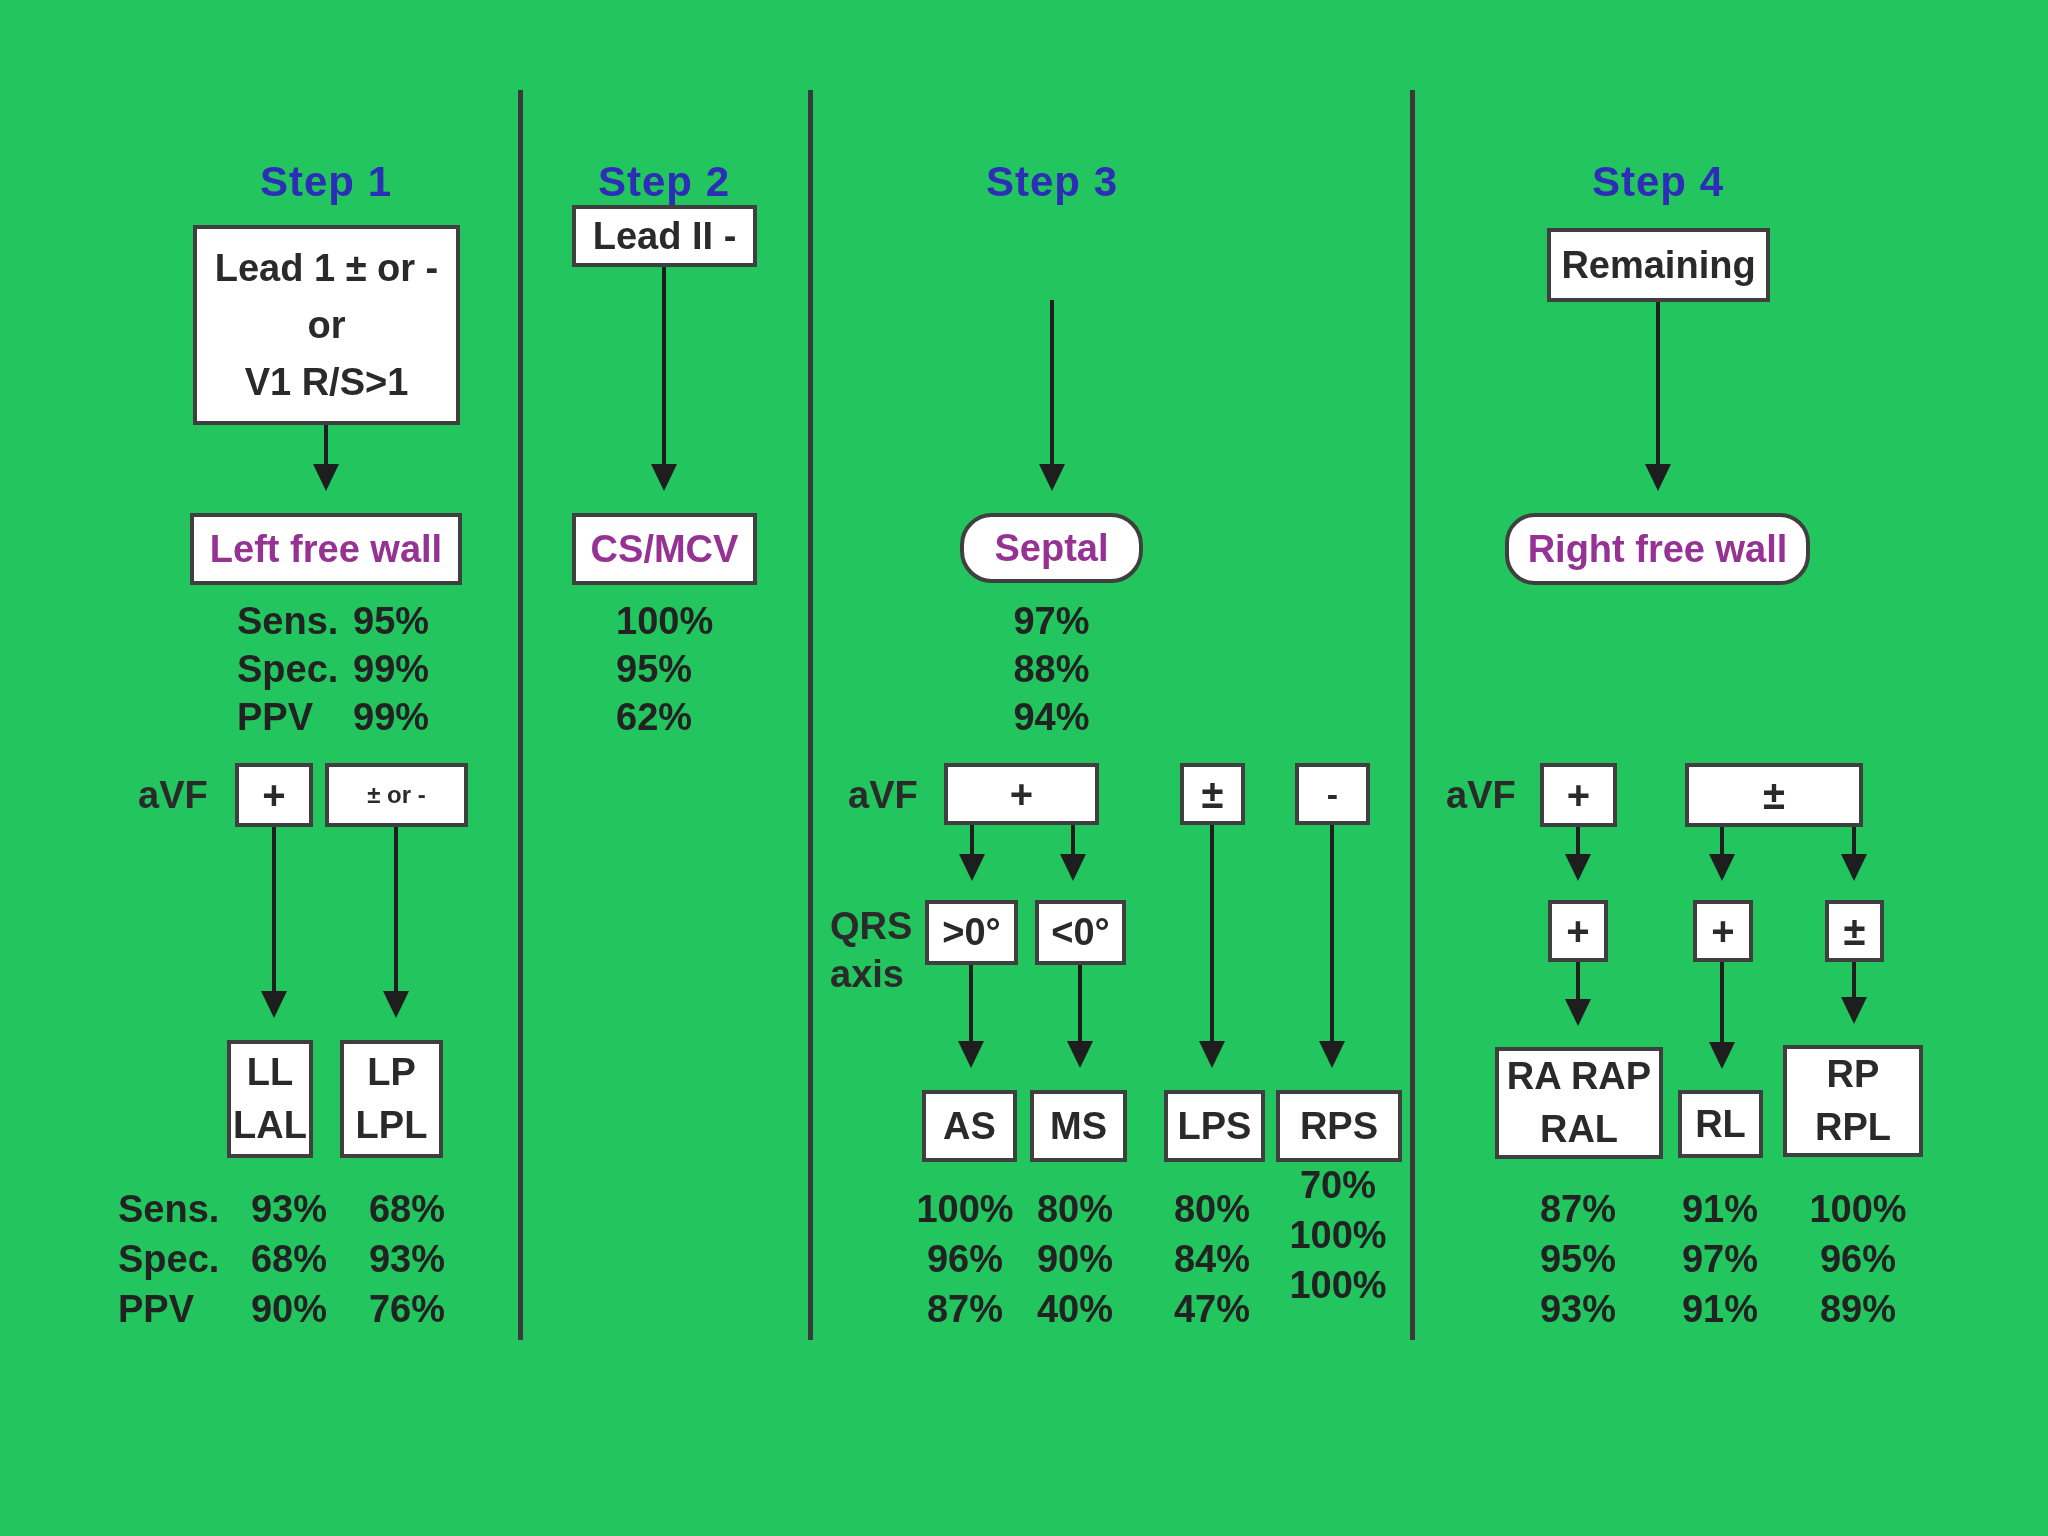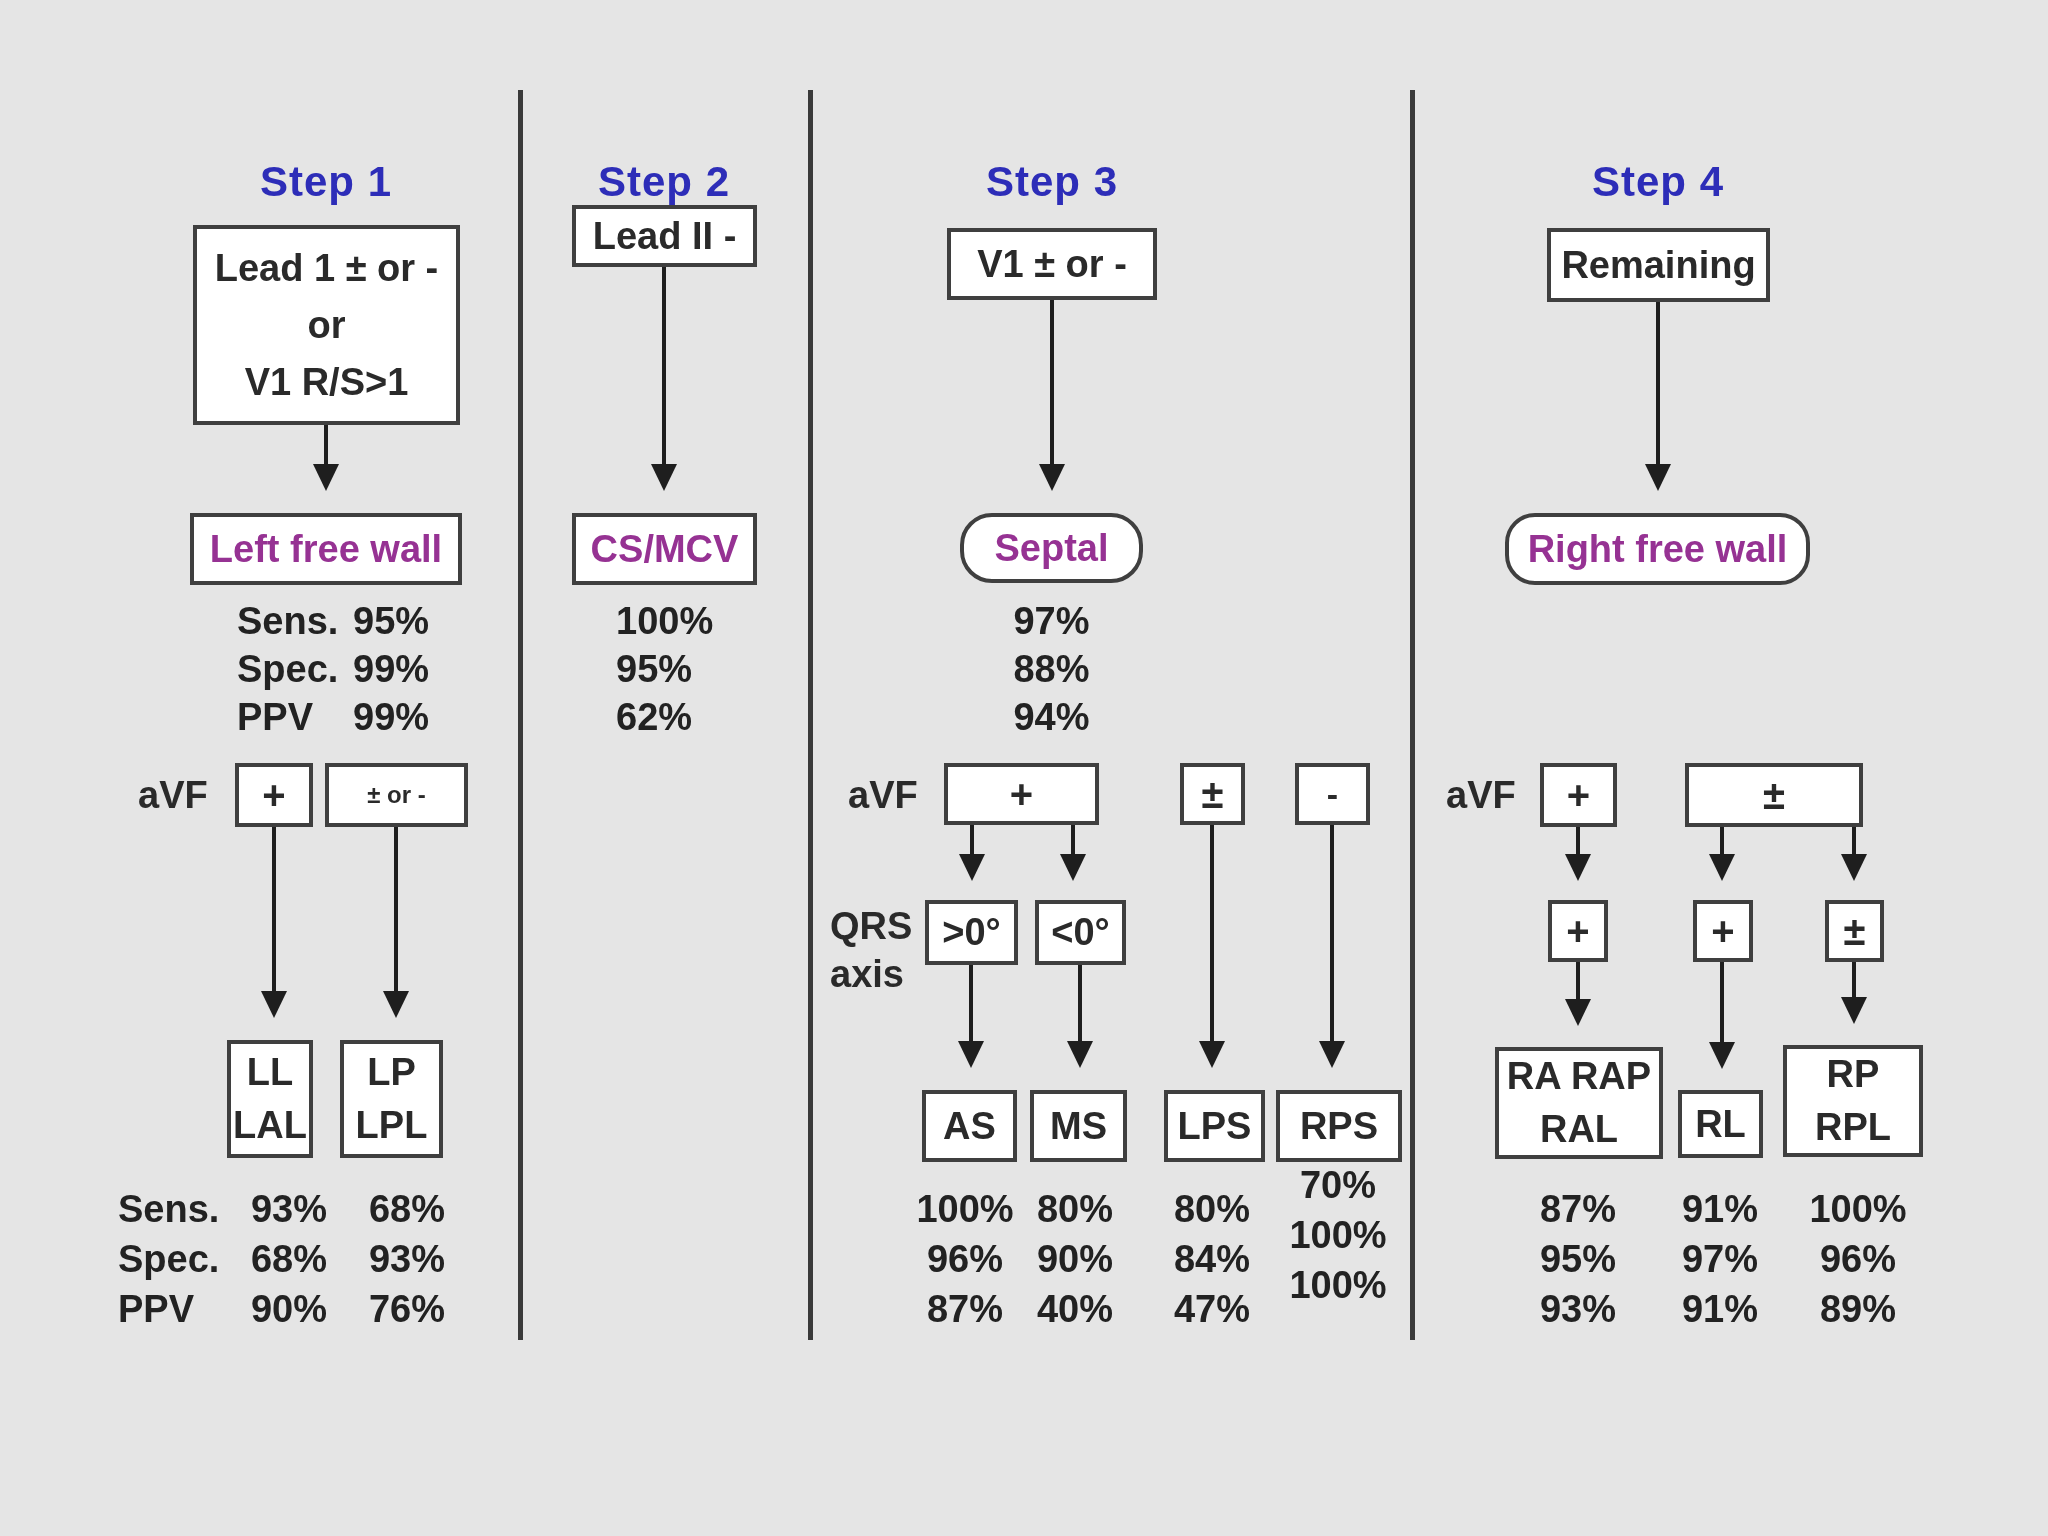--- a/index.html
+++ b/index.html
@@ -1,17 +1,17 @@
 <!DOCTYPE html>
 <html><head>
 <meta charset="utf-8">
 <style>
   html,body{margin:0;padding:0;background:#fff;}
   .stage{
-    position:relative;width:2048px;height:1536px;background:#e5e5e5;overflow:hidden;
+    position:relative;width:2048px;height:1536px;background:#22c55e;overflow:hidden;
     font-family:"Liberation Sans","DejaVu Sans",sans-serif;font-weight:bold;color:#222;
   }
   .hdr{position:absolute;font-size:42px;text-align:center;color:#2d2db8;letter-spacing:1px;}
   .box{
     position:absolute;border:4px solid #3f3f3f;background:#fff;
     display:flex;align-items:center;justify-content:center;
     text-align:center;white-space:pre-line;font-size:38px;line-height:1.5;color:#2a2a2a;
     box-sizing:border-box;
   }
   .sym{font-size:40px;line-height:1;}
@@ -109,21 +109,20 @@
     <div class="row">
         <span>95%</span>
       </div>
     <div class="row">
         <span>62%</span>
       </div>
   </div>
 
   <div class="hdr" style="left:932px;top:158px;width:240px;">Step 3</div>
 
-  <div class="box" style="left:947px;top:228px;width:210px;height:72px;">V1 ± or -</div>
   <div class="arrow" style="left:1050px;top:300px;height:179px;"></div>
 
   <div class="box region" style="left:960px;top:513px;width:183px;height:70px;border-radius:32px;">Septal</div>
 
   <div class="statrows" style="left:960px;top:600px;width:183px;text-align:center;">
     <div class="row" style="display:block;"><span>97%</span></div>
     <div class="row" style="display:block;"><span>88%</span></div>
     <div class="row" style="display:block;"><span>94%</span></div>
   </div>
 

